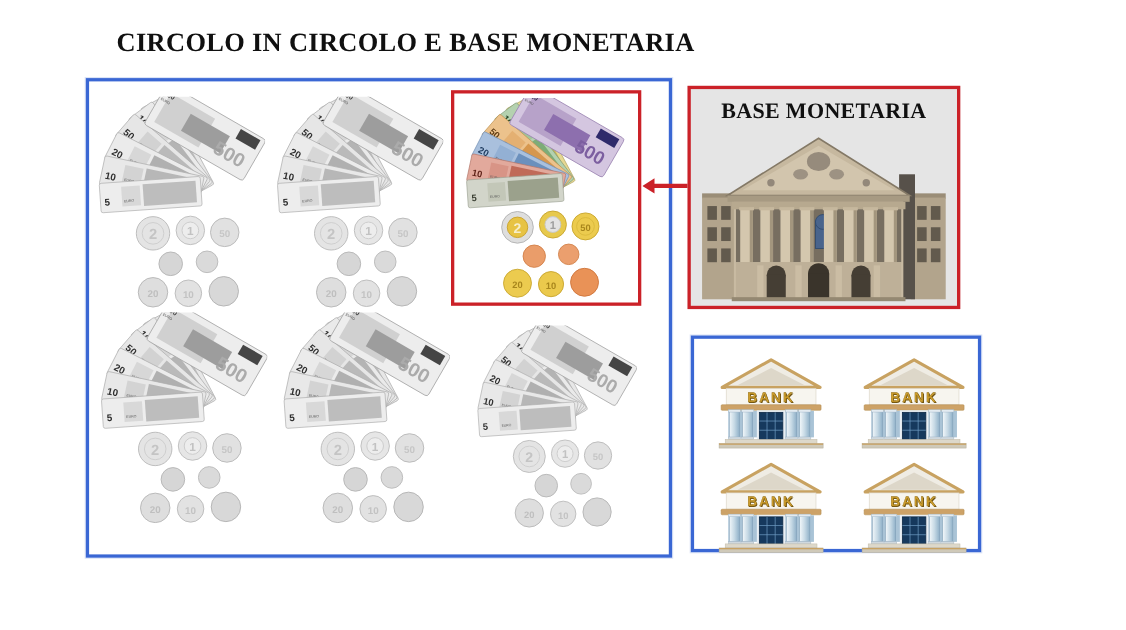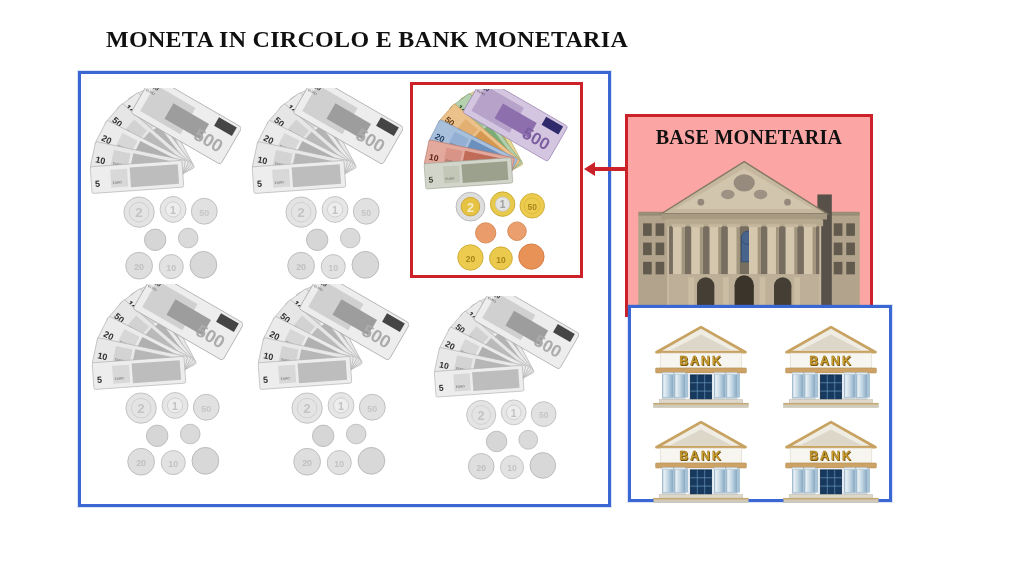--- a/index.html
+++ b/index.html
@@ -26,21 +26,21 @@
   .red-inner{
     position:absolute;left:329px;top:8px;width:167px;height:190px;
     border:3px solid var(--box_red,#cb2128);background:#ffffff;
   }
   .red-inner .mg{left:6px;top:4px;width:152px;height:182px;}
   .arrow{position:absolute;left:584px;top:160px;width:42px;height:18px;}
   .arrow line{stroke:var(--box_red,#cb2128);stroke-width:4;}
   .arrow polygon{fill:var(--box_red,#cb2128);}
   .base-box{
     position:absolute;left:625px;top:78px;width:242px;height:197px;
-    border:3px solid var(--box_red,#cb2128);background:#fca5a5;text-align:center;margin-top:36px;
+    border:3px solid var(--box_red,#cb2128);background:#e5e5e5;text-align:center;
   }
   .base-title{
     margin-top:9px;font-size:20px;font-weight:bold;color:var(--title_text,#101010);letter-spacing:.3px;
   }
   .boe{display:block;margin:5px auto 0 auto;width:222px;height:156px;}
   .bank-box{
     position:absolute;left:628px;top:305px;width:264px;height:197px;
     border:3px solid var(--box_blue,#3a67d4);
     box-shadow:0 0 0 1px rgba(58,103,212,.18);
     background:#ffffff;
@@ -306,21 +306,21 @@
           <circle cx="110" cy="136" r="10" fill="#3a342b"></circle>
             <rect x="100" y="136" width="20" height="24" fill="#3a342b"></rect>
           <circle cx="150" cy="137" r="9" fill="#453e34"></circle>
             <rect x="141" y="137" width="18" height="23" fill="#453e34"></rect>
         </g>
         <rect x="28" y="158" width="164" height="4" fill="#948872"></rect>
       </g>
     </defs>
   </svg>
 
-  <h1 class="page-title">MONETA IN CIRCOLO E BANK MONETARIA</h1>
+  <h1 class="page-title">CIRCOLO IN CIRCOLO E BASE MONETARIA</h1>
 
   <div class="blue-box">
     <svg class="mg g1" viewBox="-10 0 170 215">
         <use href="#money-gray-def" xlink:href="#money-gray-def"></use>
       </svg>
     <svg class="mg g2" viewBox="-10 0 170 215">
         <use href="#money-gray-def" xlink:href="#money-gray-def"></use>
       </svg>
     <svg class="mg g4" viewBox="-10 0 170 215">
         <use href="#money-gray-def" xlink:href="#money-gray-def"></use>

